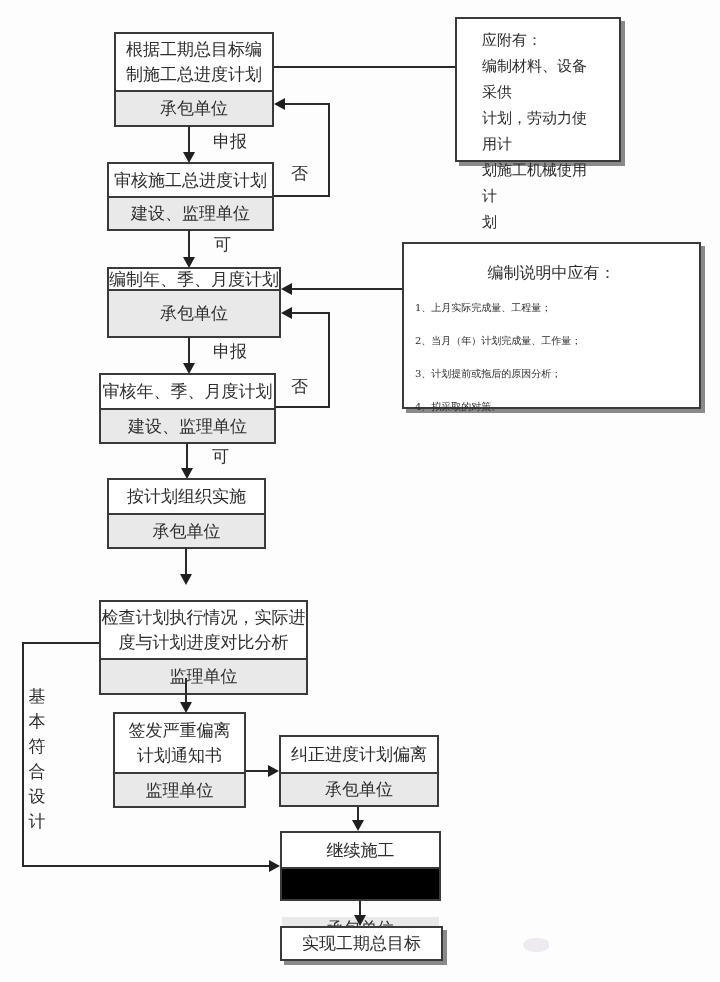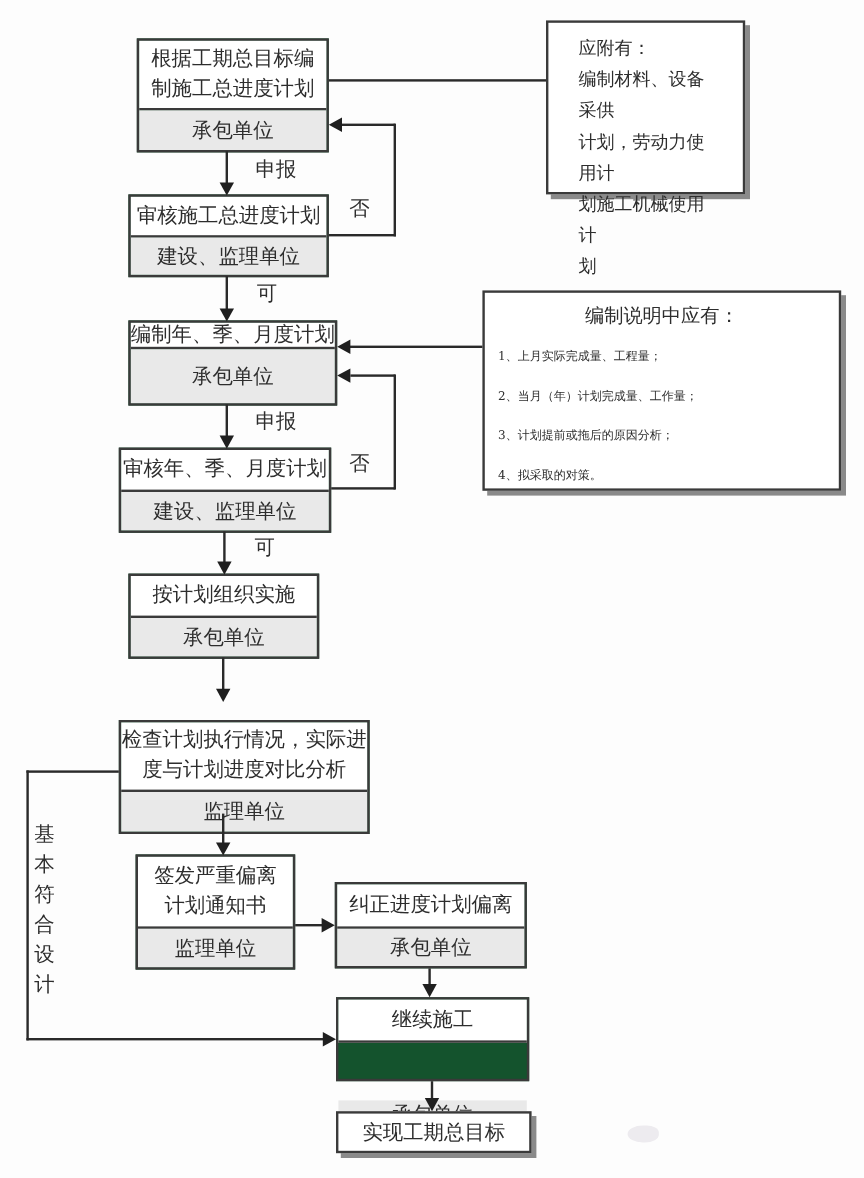--- a/index.html
+++ b/index.html
@@ -12,21 +12,21 @@
     width:720px;height:982px;
     background:#fdfdfd;
     overflow:hidden;
     color:#2d2d2d;
   }
   
   .pbox{
     position:absolute;
     box-sizing:border-box;
     border:2px solid #3a3a3a;
-    background:#14532d;
+    background:#000000;
     display:flex;flex-direction:column;
   }
   .pbox .action{
     box-sizing:border-box;
     flex:0 0 auto;
     border-bottom:2px solid #3a3a3a;
     display:flex;align-items:center;justify-content:center;
     text-align:center;
     font-size:17px;line-height:25px;
     white-space:pre-line;
@@ -51,21 +51,21 @@
     border:2px solid #3a3a3a;background:#fff;
     box-shadow:4px 4px 0 #8a8a8a;
   }
   .note-text{
     padding:8px 25px;
     font-size:15px;line-height:26px;
     white-space:pre-line;
   }
   .note-title{
     text-align:center;
-    padding-top:9px;
+    padding-top:19px;
     font-size:16px;
   }
   .note-item{
     padding-left:11px;
     margin-top:14px;
     font-size:10px;line-height:19px;
     white-space:nowrap;
   }
   
   .ln{position:absolute;background:#2a2a2a;}

